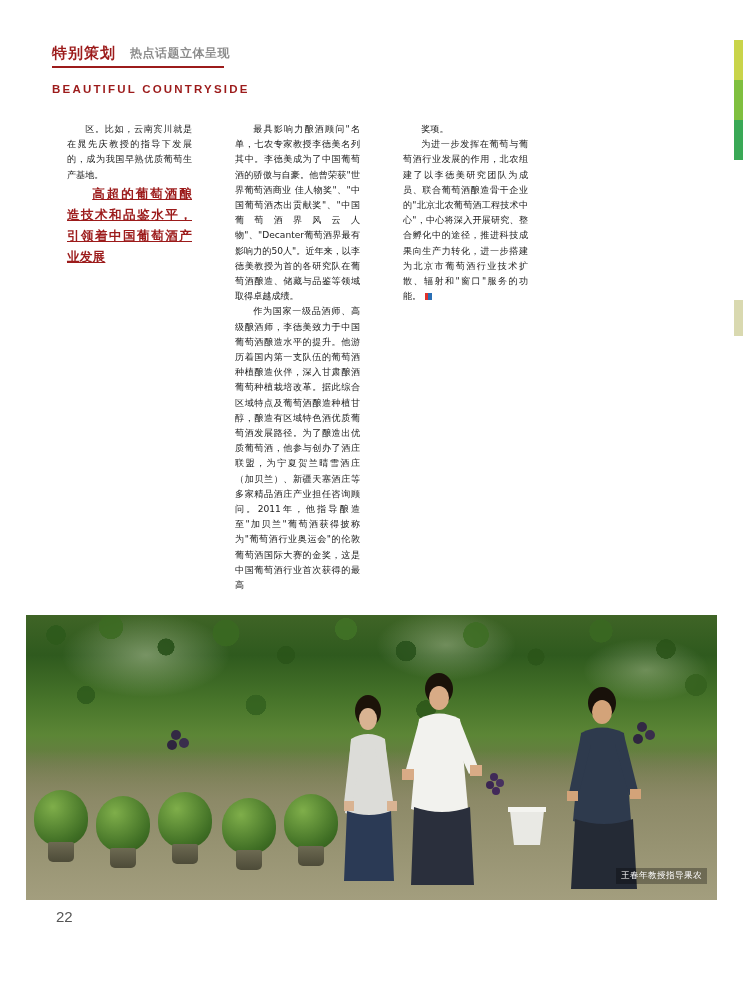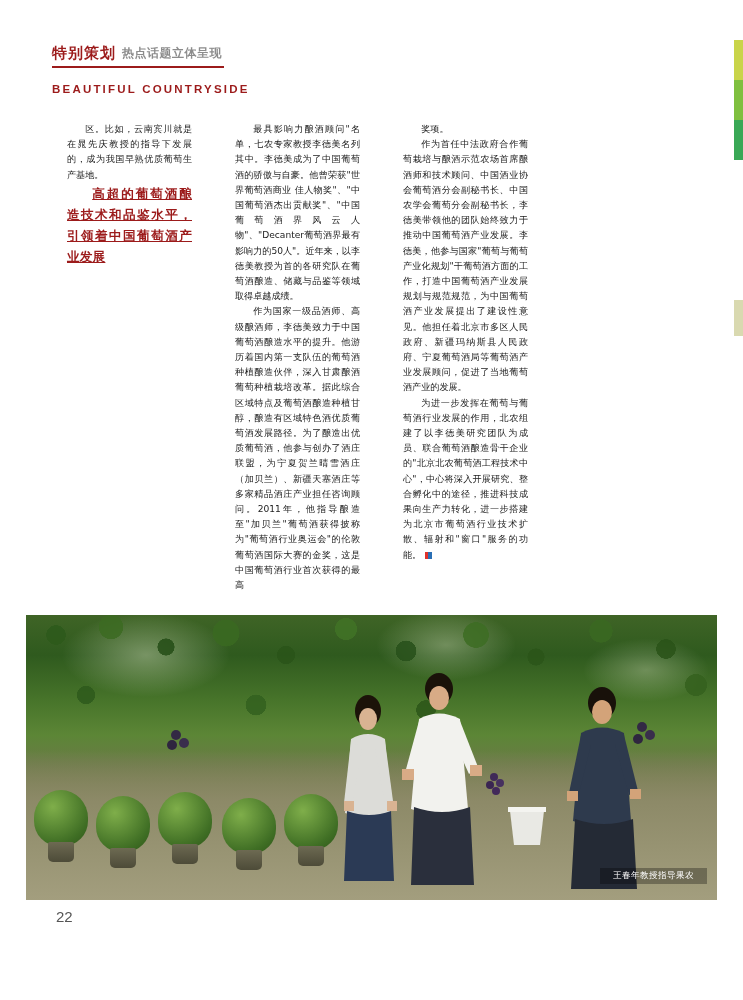--- a/index.html
+++ b/index.html
@@ -41,21 +41,21 @@
     vertical-align: bottom;
   }
   .masthead-cn-sub {
     font-family: "DejaVu Sans", sans-serif;
     font-weight: bold;
     font-size: 12px;
     letter-spacing: 0.5px;
     color: #8c8c8c;
     display: inline-block;
     vertical-align: bottom;
-    margin-left: 6px;
+    margin-left: 14px;
     padding-bottom: 1px;
   }
   .masthead-rule {
     margin-top: 3px;
     width: 172px;
     height: 2px;
     background: #9c1b1b;
   }
   .masthead-en {
     margin-top: 15px;
@@ -204,21 +204,21 @@
   }
 
   .figure-caption {
     position: absolute;
     right: 10px;
     bottom: 16px;
     font-family: Liberation Sans, sans-serif;
     font-size: 8.6px;
     color: #ffffff;
     background: rgba(0,0,0,0.30);
-    padding: 2px 13px;
+    padding: 2px 5px;
     letter-spacing: 0.4px;
   }
 
   
   .page-number {
     position: absolute;
     left: 56px;
     top: 908px;
     font-family: Liberation Sans, sans-serif;
     font-size: 15px;
@@ -248,21 +248,20 @@
       <p class="subhead">高超的葡萄酒酿造技术和品鉴水平，引领着中国葡萄酒产业发展</p>
     </div>
 
     <div class="col col2">
       <p>最具影响力酿酒顾问"名单，七农专家教授李德美名列其中。李德美成为了中国葡萄酒的骄傲与自豪。他曾荣获"世界葡萄酒商业 佳人物奖"、"中国葡萄酒杰出贡献奖"、"中国葡萄酒界风云人物"、"Decanter葡萄酒界最有影响力的50人"。近年来，以李德美教授为首的各研究队在葡萄酒酿造、储藏与品鉴等领域取得卓越成绩。</p>
       <p>作为国家一级品酒师、高级酿酒师，李德美致力于中国葡萄酒酿造水平的提升。他游历着国内第一支队伍的葡萄酒种植酿造伙伴，深入甘肃酿酒葡萄种植栽培改革。据此综合区域特点及葡萄酒酿造种植甘醇，酿造有区域特色酒优质葡萄酒发展路径。为了酿造出优质葡萄酒，他参与创办了酒庄联盟，为宁夏贺兰晴雪酒庄（加贝兰）、新疆天塞酒庄等多家精品酒庄产业担任咨询顾问。2011年，他指导酿造至"加贝兰"葡萄酒获得披称为"葡萄酒行业奥运会"的伦敦葡萄酒国际大赛的金奖，这是中国葡萄酒行业首次获得的最高</p>
     </div>
 
     <div class="col col3">
       <p>奖项。</p>
-      <p>作为首任中法政府合作葡萄栽培与酿酒示范农场首席酿酒师和技术顾问、中国酒业协会葡萄酒分会副秘书长、中国农学会葡萄分会副秘书长，李德美带领他的团队始终致力于推动中国葡萄酒产业发展。李德美，他参与国家"葡萄与葡萄产业化规划"干葡萄酒方面的工作，打造中国葡萄酒产业发展规划与规范规范，为中国葡萄酒产业发展提出了建设性意见。他担任着北京市多区人民政府、新疆玛纳斯县人民政府、宁夏葡萄酒局等葡萄酒产业发展顾问，促进了当地葡萄酒产业的发展。</p>
       <p><span>为进一步发挥在葡萄与葡萄酒行业发展的作用，北农组建了以李德美研究团队为成员、联合葡萄酒酿造骨干企业的"北京北农葡萄酒工程技术中心"，中心将深入开展研究、整合孵化中的途径，推进科技成果向生产力转化，进一步搭建为北京市葡萄酒行业技术扩散、辐射和"窗口"服务的功能。</span><span class="endmark"></span></p>
     </div>
 
   </div>
 
   <div class="photo-wrap">
     <div class="photo"></div>
     <div class="canopy"></div>
     <div class="ground"></div>
 

